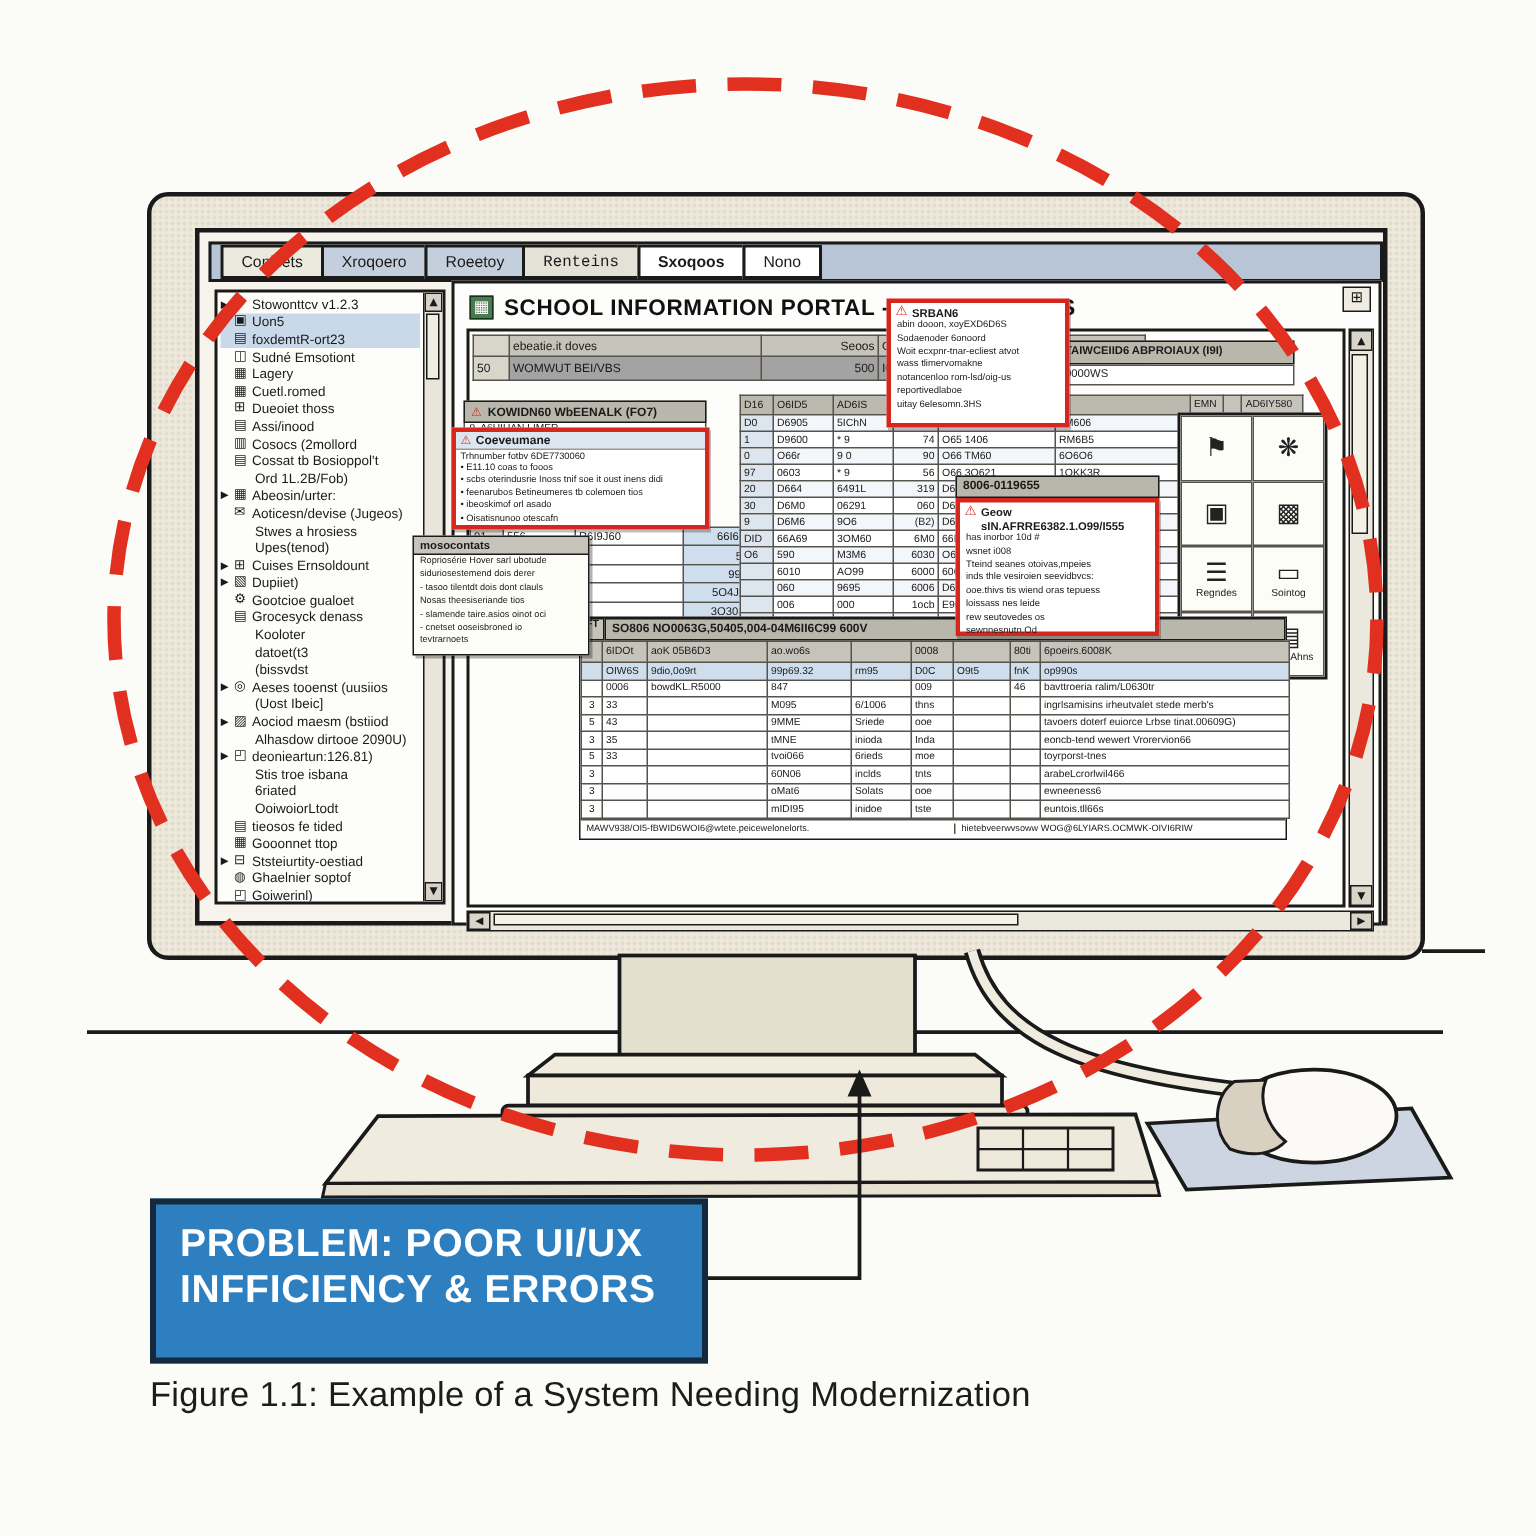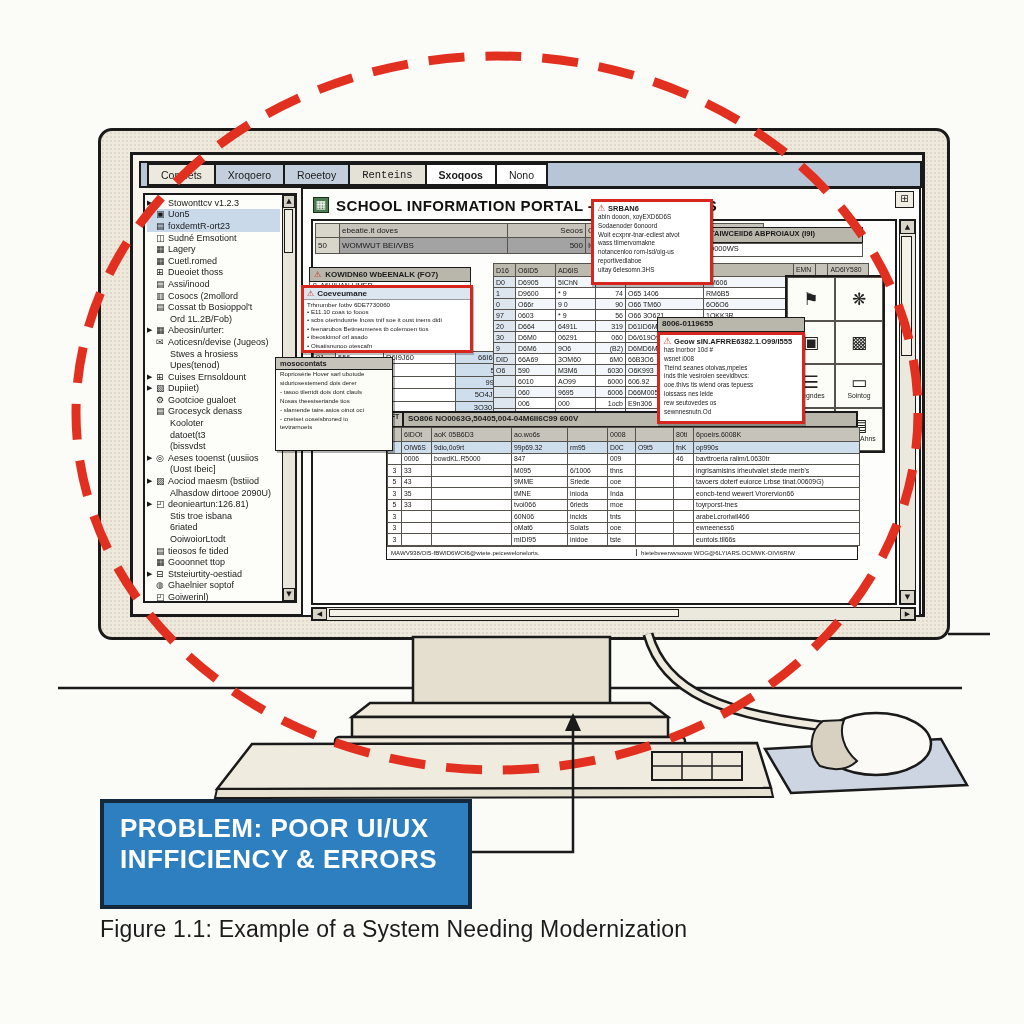--- a/index.html
+++ b/index.html
@@ -85,21 +85,21 @@
   .pC .sub{font-size:6.2px;padding:1px 3px 0;}
   .pC .ln{font-size:6.2px;line-height:8.4px;padding:0 3px;white-space:nowrap;overflow:hidden;}
 
   .pLT{left:180px;top:196px;width:192px;z-index:1;}
   .pLT td{font-size:7.5px;height:12.4px;}
   .pLT td:nth-child(1){width:22px;background:#d8d5cb;}
   .pLT td:nth-child(2){width:48px;}
   .pLT td:nth-child(3){width:72px;}
   .pLT td:nth-child(4){width:50px;background:#cfdeed;text-align:right;}
 
-  .pD{left:142px;top:202px;width:118px;height:94px;z-index:4;background:#fdfdf8;border:1.5px solid #1a1a1a;box-shadow:2px 2px 0 rgba(0,0,0,.3);}
+  .pD{left:142px;top:202px;width:118px;height:80px;z-index:4;background:#fdfdf8;border:1.5px solid #1a1a1a;box-shadow:2px 2px 0 rgba(0,0,0,.3);}
   .pD .ptitle{background:#c6c3ba;border-bottom:1.5px solid #1a1a1a;font-weight:bold;font-size:7.5px;padding:1px 4px;}
   .pD .ln{font-size:6.1px;line-height:8.9px;padding:0 4px;white-space:nowrap;overflow:hidden;}
 
   .pE{left:360px;top:108px;width:300px;z-index:1;}
   .pE th{font-size:7px;height:13px;background:#bcb9ae;}
   .pE td{font-size:7px;height:11px;}
   .pE th:nth-child(1),.pE td:nth-child(1){width:22px;}
   .pE td:nth-child(1){background:#dde6ef;}
   .pE th:nth-child(2),.pE td:nth-child(2){width:40px;}
   .pE th:nth-child(3),.pE td:nth-child(3){width:40px;}
@@ -116,21 +116,21 @@
   .pG th,.pG td{font-size:6.8px;height:12px;}
   .pG th:nth-child(1),.pG td:nth-child(1){width:22px;}
   .pG th:nth-child(2),.pG td:nth-child(2){width:12px;}
   .pG th:nth-child(3),.pG td:nth-child(3){width:40px;}
 
   .alert{background:#fff;border:3px solid #d7261d;box-shadow:1px 2px 0 rgba(0,0,0,.25);}
   .alert .ptitle{display:flex;gap:3px;align-items:flex-start;font-weight:bold;font-size:7.5px;padding:2px 3px 0;}
   .alert .warn{color:#d7261d;font-size:9px;line-height:9px;font-family:"DejaVu Sans",sans-serif;}
   .alert .ln{font-size:6.3px;line-height:8.8px;padding:0 4px;white-space:nowrap;overflow:hidden;}
   .pF{left:458px;top:44px;width:122px;height:86px;z-index:5;}
-  .pH{left:524px;top:162px;width:148px;z-index:5;}
+  .pH{left:504px;top:162px;width:136px;z-index:5;}
   .pH .panel-bar{font-size:8px;height:15px;}
   .pH .alert{height:92px;}
 
   .pI{left:652px;top:120px;width:100px;height:178px;z-index:2;background:#fdfdf8;border:2px solid #1a1a1a;
       display:grid;grid-template-columns:1fr 1fr;grid-template-rows:repeat(4,1fr);}
   .icell{border:1px solid #55534c;display:flex;flex-direction:column;align-items:center;justify-content:center;gap:1px;background:#fdfdf8;}
   .iglyph{font-size:17px;line-height:18px;font-family:"DejaVu Sans",sans-serif;color:#222;}
   .ilabel{font-size:6.8px;}
 
   .pJ{left:253px;top:256px;width:472px;z-index:2;background:#fff;border:1px solid #1a1a1a;}

